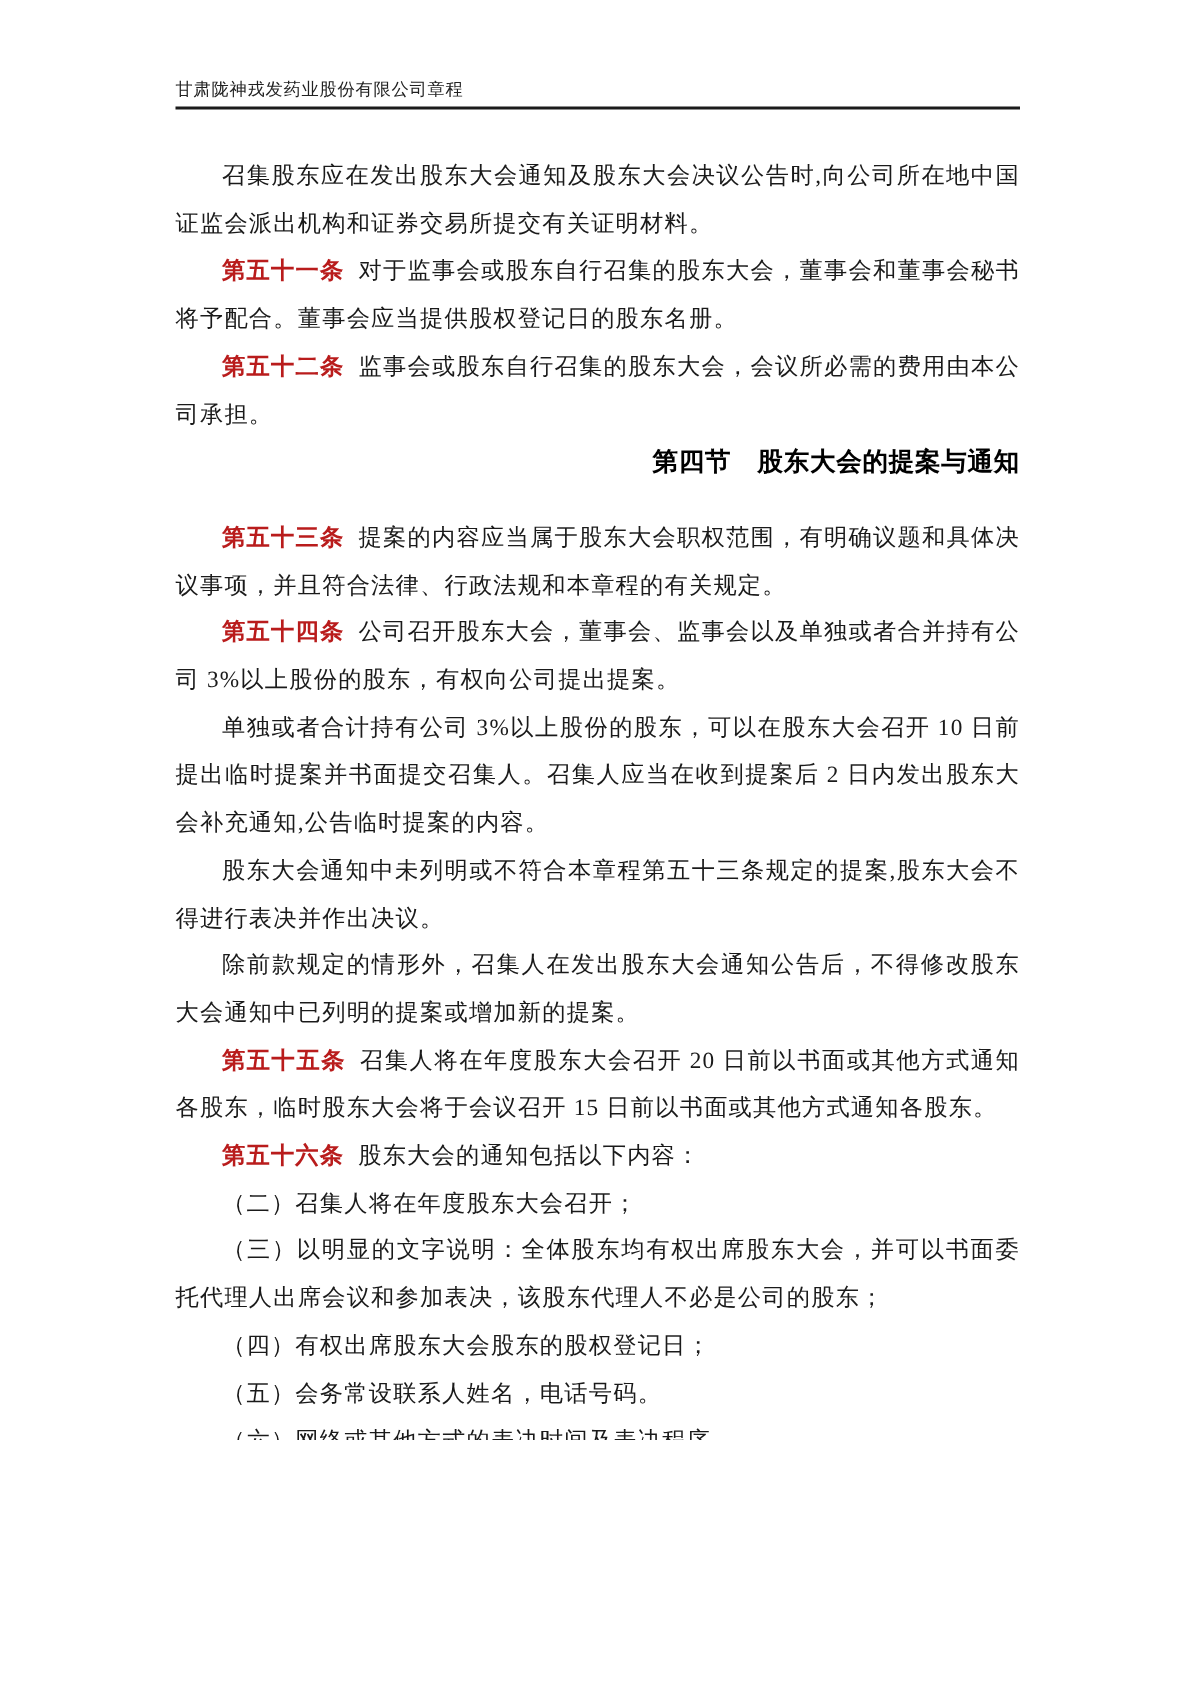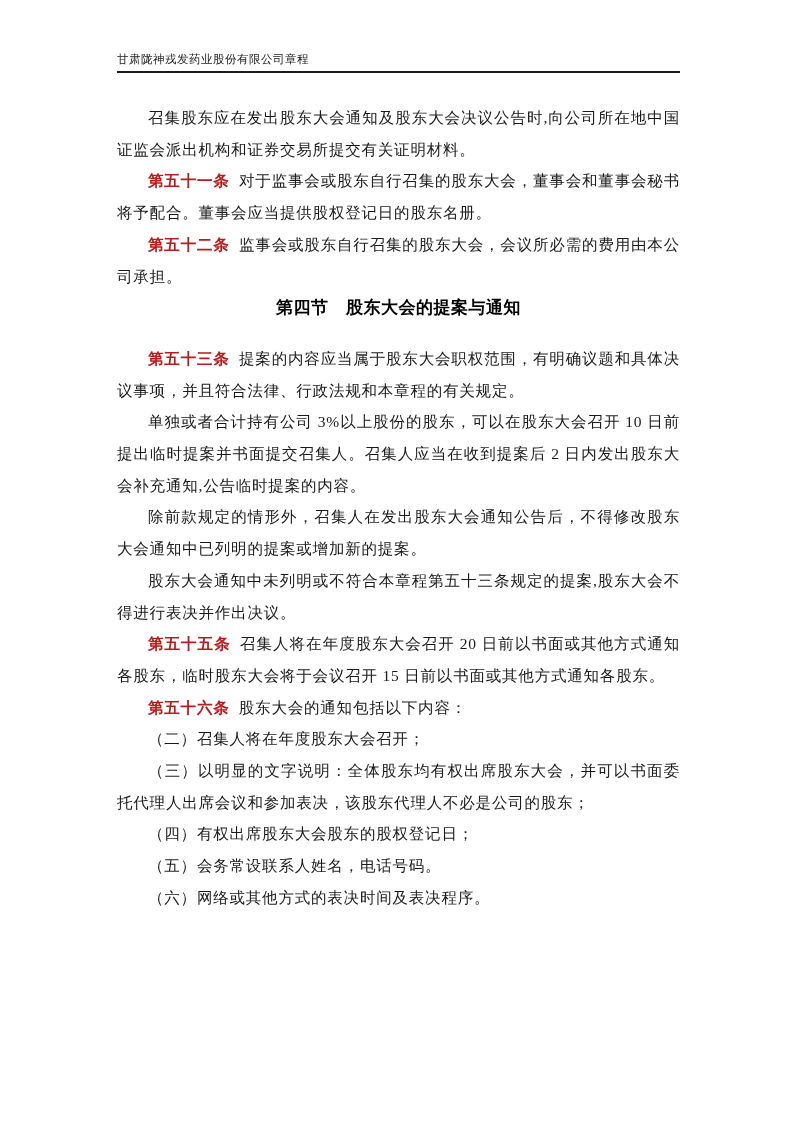--- a/index.html
+++ b/index.html
@@ -44,21 +44,21 @@
   .lead {
     font-weight: bold;
     color: #b91c1c;
     margin-right: 0.6em;
   }
   .section-heading {
     margin: 0 0 19px 0;
     font-size: 17px;
     font-weight: bold;
     color: #000000;
-    text-align: center;
+    text-align: right;
     text-indent: 0;
     line-height: 31.7px;
     letter-spacing: 0.5px;
   }
   .footer {
     position: absolute;
     top: 1040px;
     left: 0;
     width: 100%;
     text-align: center;
@@ -80,26 +80,27 @@
     <p>召集股东应在发出股东大会通知及股东大会决议公告时,向公司所在地中国证监会派出机构和证券交易所提交有关证明材料。</p>
 
     <p><span class="lead">第五十一条</span><span>对于监事会或股东自行召集的股东大会，董事会和董事会秘书将予配合。董事会应当提供股权登记日的股东名册。</span></p>
 
     <p><span class="lead">第五十二条</span><span>监事会或股东自行召集的股东大会，会议所必需的费用由本公司承担。</span></p>
 
     <h2 class="section-heading">第四节　股东大会的提案与通知</h2>
 
     <p><span class="lead">第五十三条</span><span>提案的内容应当属于股东大会职权范围，有明确议题和具体决议事项，并且符合法律、行政法规和本章程的有关规定。</span></p>
 
+    <p><span class="lead">第五十四条</span><span>公司召开股东大会，董事会、监事会以及单独或者合并持有公司 3%以上股份的股东，有权向公司提出提案。</span></p>
 
     <p>单独或者合计持有公司 3%以上股份的股东，可以在股东大会召开 10 日前提出临时提案并书面提交召集人。召集人应当在收到提案后 2 日内发出股东大会补充通知,公告临时提案的内容。</p>
 
+    <p>股东大会通知中未列明或不符合本章程第五十三条规定的提案,股东大会不得进行表决并作出决议。</p>
+
     <p>除前款规定的情形外，召集人在发出股东大会通知公告后，不得修改股东大会通知中已列明的提案或增加新的提案。</p>
-
-    <p>股东大会通知中未列明或不符合本章程第五十三条规定的提案,股东大会不得进行表决并作出决议。</p>
 
     <p><span class="lead">第五十五条</span><span>召集人将在年度股东大会召开 20 日前以书面或其他方式通知各股东，临时股东大会将于会议召开 15 日前以书面或其他方式通知各股东。</span></p>
 
     <p><span class="lead">第五十六条</span><span>股东大会的通知包括以下内容：</span></p>
 
 
     <p>（二）召集人将在年度股东大会召开；</p>
 
     <p>（三）以明显的文字说明：全体股东均有权出席股东大会，并可以书面委托代理人出席会议和参加表决，该股东代理人不必是公司的股东；</p>
 

